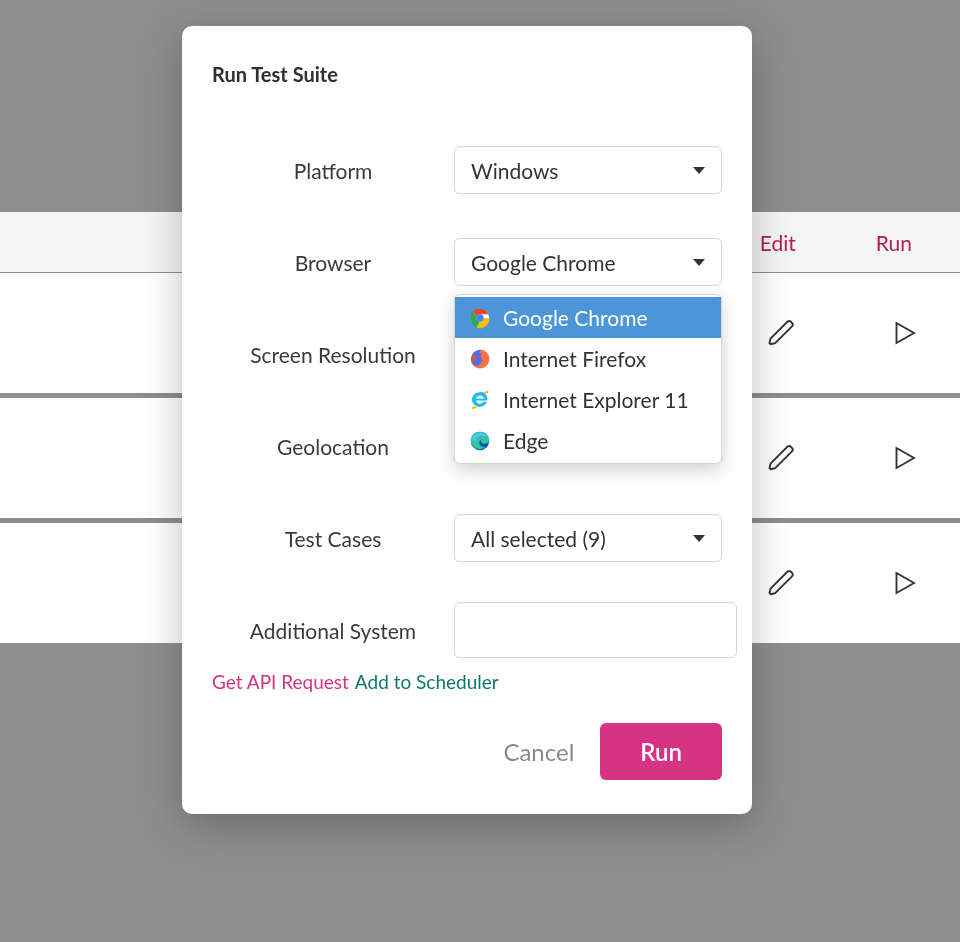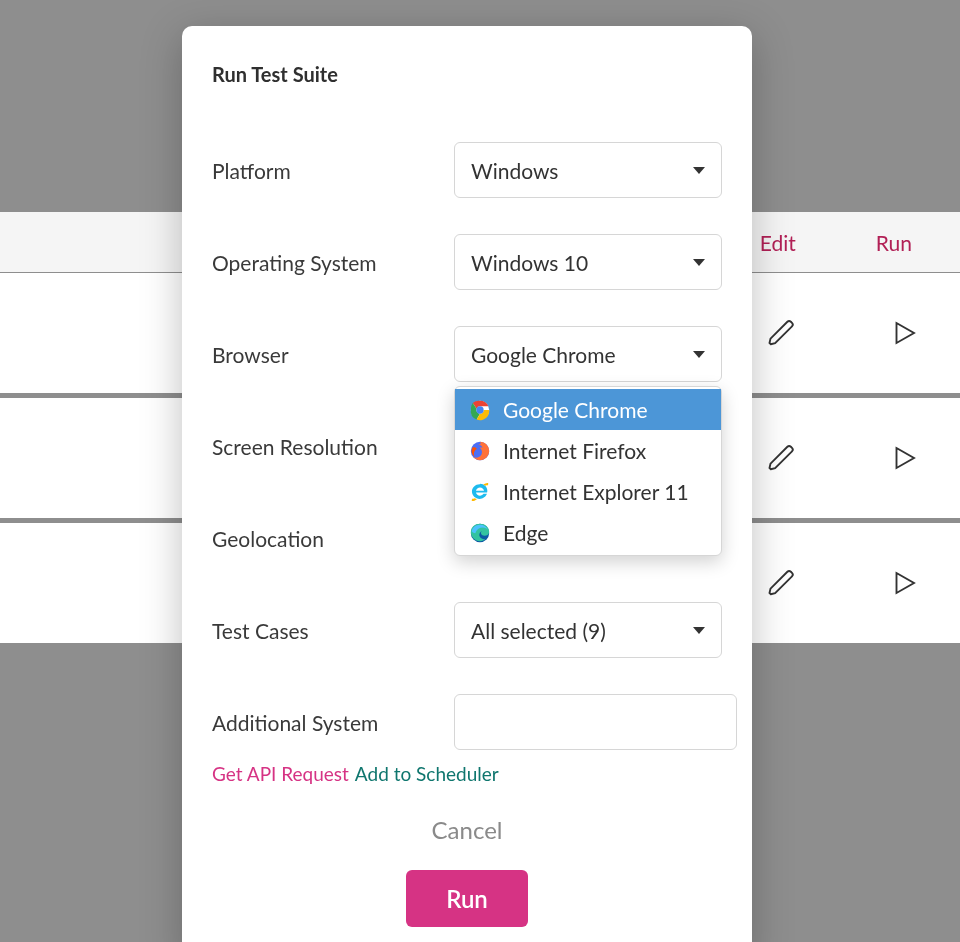--- a/index.html
+++ b/index.html
@@ -49,27 +49,27 @@
     margin-bottom: 56px;
   }
   .form-row {
     display: flex; align-items: center;
     margin-bottom: 36px;
     min-height: 56px;
     position: relative;
   }
   .form-label {
     width: 242px; flex: 0 0 242px;
-    font-size: 21px; color: #3a3a3a;
+    font-size: 21px; color: #3a3a3a; text-align: center;
   }
   .select-box {
     flex: 1;
     border: 1px solid #d6d6d6;
     border-radius: 6px;
-    height: 56px;
+    height: 48px;
     display: flex; align-items: center; justify-content: space-between;
     padding: 0 16px;
     font-size: 21px; color: #333;
     background: #fff;
     cursor: pointer;
     position: relative;
   }
   .select-box .caret {
     width: 0; height: 0;
     border-left: 6px solid transparent;
@@ -111,21 +111,21 @@
 
   .links-row {
     display: flex; align-items: flex-end;
     gap: 6px; margin-top: -12px; margin-bottom: 30px;
     font-size: 19px;
   }
   .link-pink { color: #d63384; cursor: pointer; }
   .link-purple { color: #0f766e; cursor: pointer; }
 
   .footer {
-    display: flex; justify-content: flex-end; align-items: center; gap: 26px; flex-direction: column;
+    display: flex; justify-content: flex-end; align-items: center; gap: 26px;
   }
   .btn-cancel {
     font-size: 24px; color: #8a8a8a; background: none; border: none; cursor: pointer;
     font-family: inherit;
   }
   .btn-run {
     font-size: 24px; color: #fff; background: #d63384;
     border: none; border-radius: 6px;
     padding: 14px 40px; cursor: pointer;
     font-family: inherit; font-weight: 600;
@@ -179,27 +179,20 @@
   <div class="modal-title">Run Test Suite</div>
 
   <div class="form-row">
     <div class="form-label">Platform</div>
     <div class="select-box">
       <span>Windows</span>
       <span class="caret"></span>
     </div>
   </div>
 
-  <div class="form-row">
-    <div class="form-label">Operating System</div>
-    <div class="select-box">
-      <span>Windows 10</span>
-      <span class="caret"></span>
-    </div>
-  </div>
 
   <div class="form-row" style="margin-bottom:36px; z-index:20;">
     <div class="form-label">Browser</div>
     <div class="select-box">
       <span>Google Chrome</span>
       <span class="caret"></span>
     </div>
 
     <div class="dropdown">
       <div class="dd-item selected">

